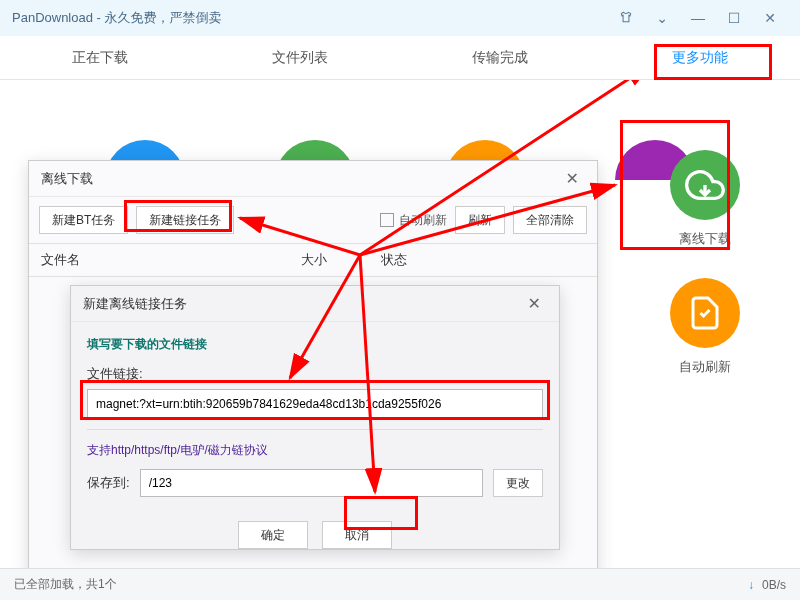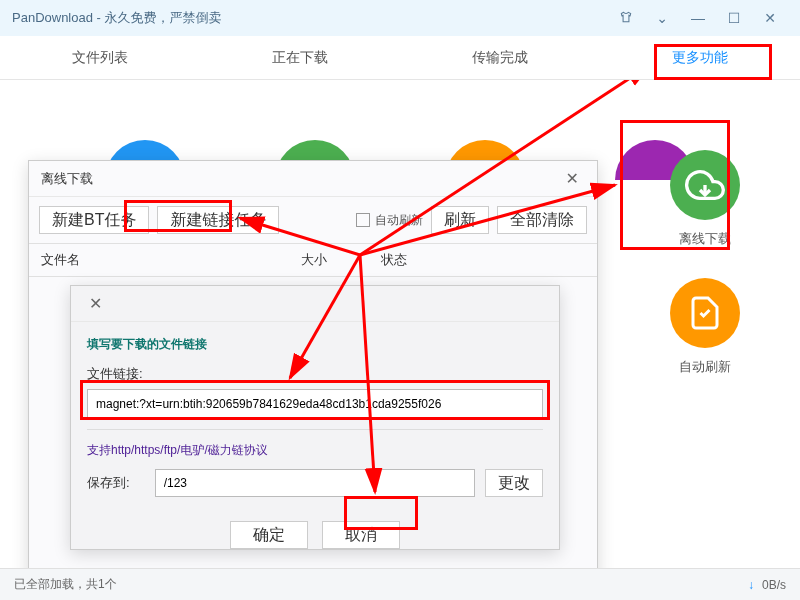--- a/index.html
+++ b/index.html
@@ -29,38 +29,38 @@
     .ic-green { background: #4caf50; }
     .ic-orange { background: #ff9800; }
     .ic-blue { background: #2196f3; }
     .icon-label { font-size: 13px; color: #555; }
     
     .dialog1 { position: absolute; left: 28px; top: 80px; width: 570px; height: 450px; background: #fafafc; border: 1px solid #ccc; box-shadow: 0 4px 16px rgba(0,0,0,0.15); }
     .dlg-header { height: 36px; display: flex; align-items: center; padding: 0 12px; font-size: 13px; color: #333; border-bottom: 1px solid #e8e8e8; }
     .dlg-header .t { flex: 1; }
     .dlg-close { cursor: pointer; font-size: 16px; color: #666; padding: 0 6px; }
     .dlg-toolbar { height: 46px; display: flex; align-items: center; padding: 0 10px; gap: 8px; }
-    .btn { height: 28px; padding: 0 12px; background: #fff; border: 1px solid #ccc; font-size: 16px; color: #333; cursor: pointer; display: inline-flex; align-items: center; }
+    .btn { height: 28px; padding: 0 12px; background: #fff; border: 1px solid #ccc; font-size: 12px; color: #333; cursor: pointer; display: inline-flex; align-items: center; }
     .spacer { flex: 1; }
     .checkbox { display: flex; align-items: center; gap: 5px; font-size: 12px; color: #555; }
     .checkbox-box { width: 14px; height: 14px; border: 1px solid #999; }
     .table-header { height: 34px; display: flex; align-items: center; padding: 4px 12px; font-size: 13px; color: #333; border-top: 1px solid #e0e0e0; border-bottom: 1px solid #e0e0e0; }
     .th1 { flex: 0 0 260px; }
     .th2 { flex: 0 0 80px; }
     .th3 { flex: 1; }
     
     .dialog2 { position: absolute; left: 70px; top: 205px; width: 490px; background: #f3f3f5; border: 1px solid #ccc; box-shadow: 0 4px 16px rgba(0,0,0,0.15); }
     .dlg2-body { padding: 14px 16px; }
     .hint { font-size: 12px; color: #0f766e; margin-bottom: 12px; font-weight: bold; }
     .label { font-size: 13px; color: #333; margin-bottom: 6px; }
     .input { width: 100%; height: 30px; border: 1px solid #bbb; padding: 0 8px; font-size: 12px; background: #fff; }
     .proto-hint { font-size: 12px; color: #4c1d95; margin-top: 10px; border-top: 1px solid #ddd; padding-top: 12px; }
     .save-row { display: flex; align-items: center; gap: 10px; margin-top: 10px; }
     .save-row .label { margin: 0; }
-    .save-input { flex: 1; height: 28px; border: 1px solid #bbb; padding: 0 8px; font-size: 12px; background: #fff; margin-left: 15px; }
+    .save-input { flex: 1; height: 28px; border: 1px solid #bbb; padding: 0 8px; font-size: 12px; background: #fff; }
     .dlg2-footer { display: flex; justify-content: center; gap: 14px; padding: 10px 0 0; }
     
     .red-box { position: absolute; border: 3px solid red; pointer-events: none; z-index: 100; }
     .arrow { position: absolute; pointer-events: none; z-index: 99; }
     
     .statusbar { position: absolute; bottom: 0; left: 0; right: 0; height: 32px; background: #f4f6f8; border-top: 1px solid #e0e0e0; display: flex; align-items: center; padding: 0 14px; font-size: 12px; color: #666; }
     .statusbar .s { flex: 1; }
     .dl-icon { color: #1890ff; margin-right: 8px; }
   </style>
 </head>
@@ -73,22 +73,22 @@
         <path d="M8 4 L4 6 L5 10 L7 9 L7 20 L17 20 L17 9 L19 10 L20 6 L16 4 C16 4 15 6 12 6 C9 6 8 4 8 4 Z"></path>
       </svg>
   </span>
   <span class="ctrl">⌄</span>
   <span class="ctrl">—</span>
   <span class="ctrl">☐</span>
   <span class="ctrl">✕</span>
 </div>
 
 <div class="tabs">
+  <div class="tab">正在下载</div>
   <div class="tab">文件列表</div>
-  <div class="tab">正在下载</div>
   <div class="tab">传输完成</div>
   <div class="tab active">更多功能</div>
 </div>
 
 <div class="main">
   <div class="feature-icons">
     <div class="half-circle hc1"></div>
     <div class="half-circle hc2"></div>
     <div class="half-circle hc3"></div>
     <div class="half-circle hc4"></div>
@@ -134,20 +134,21 @@
     </div>
     <div class="table-header">
       <div class="th1">文件名</div>
       <div class="th2">大小</div>
       <div class="th3">状态</div>
     </div>
   </div>
 
   <div class="dialog2">
     <div class="dlg-header">
+      <span class="t">新建离线链接任务</span>
       <span class="dlg-close">✕</span>
     </div>
     <div class="dlg2-body">
       <div class="hint">填写要下载的文件链接</div>
       <div class="label">文件链接:</div>
       <input class="input" value="magnet:?xt=urn:btih:920659b7841629eda48cd13b1cda9255f026" style="">
       <div class="proto-hint">支持http/https/ftp/电驴/磁力链协议</div>
       <div class="save-row">
         <span class="label">保存到:</span>
         <input class="save-input" value="/123" style="">

